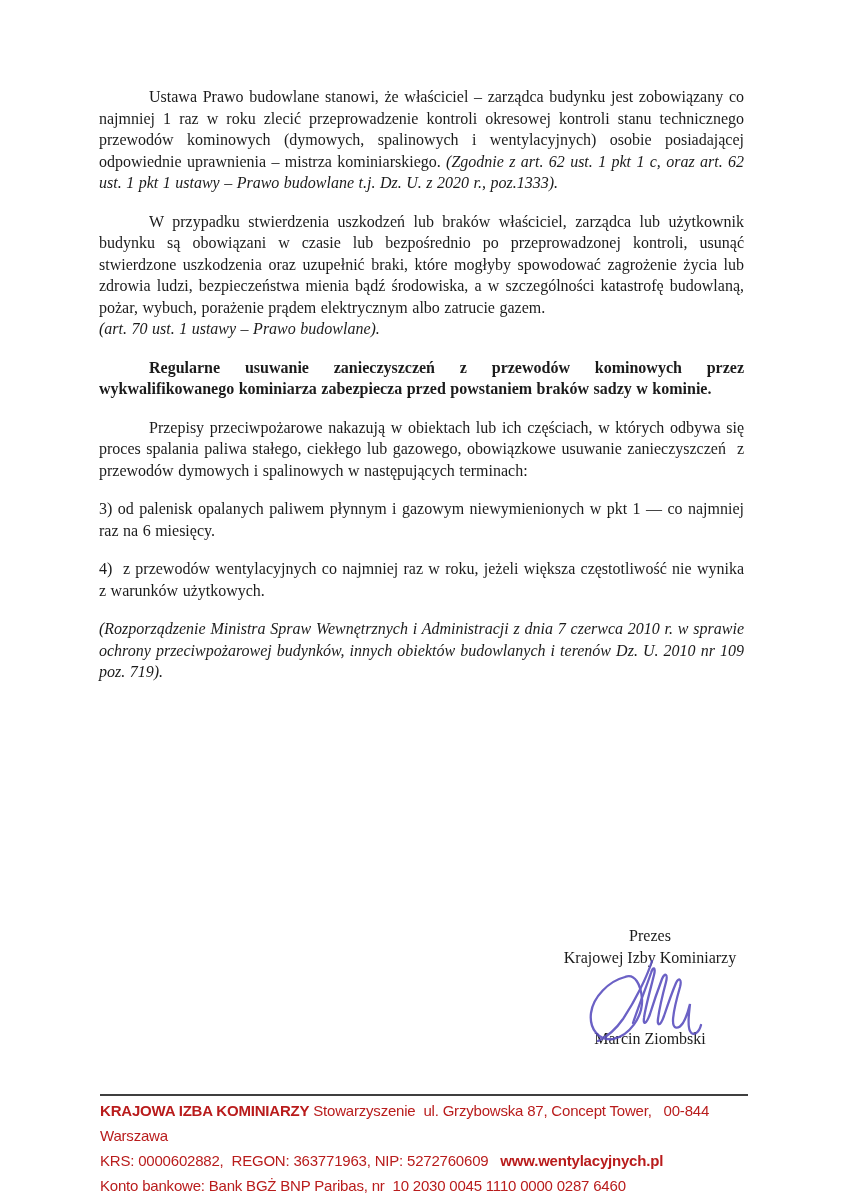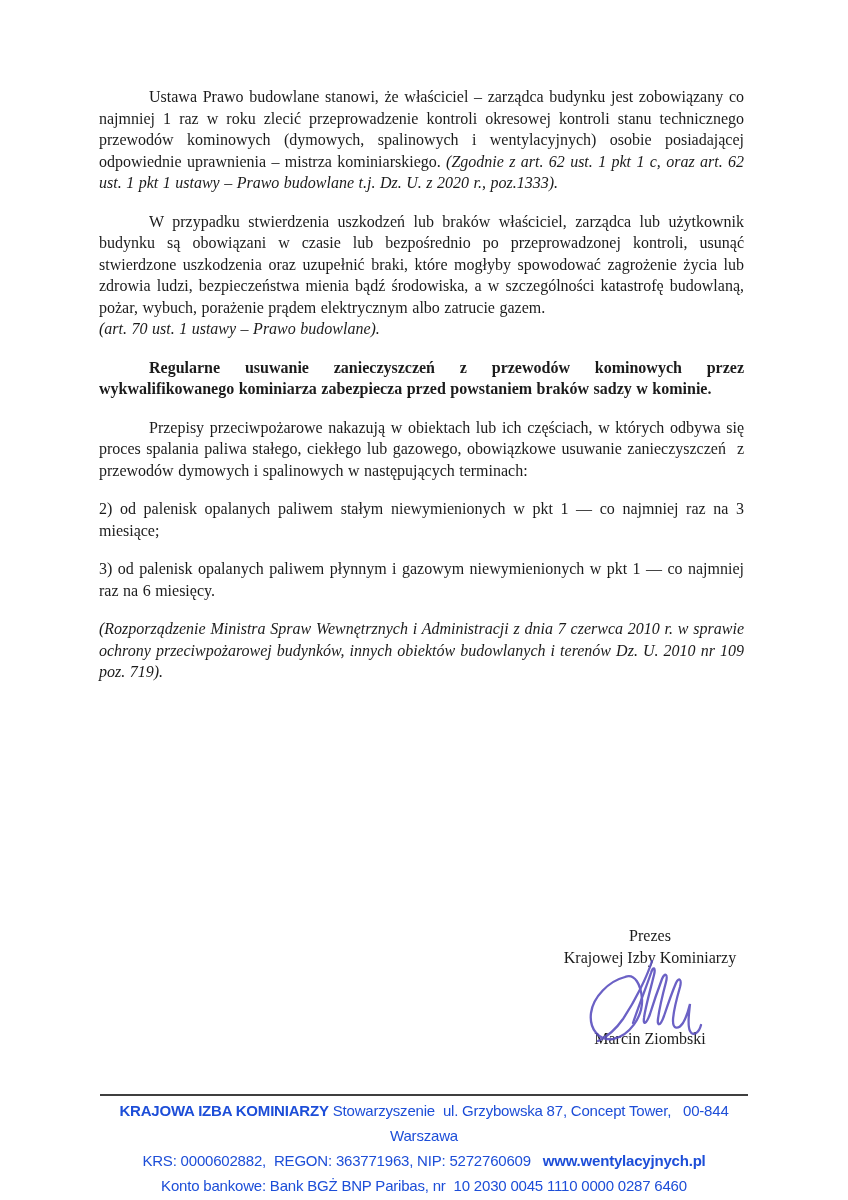--- a/index.html
+++ b/index.html
@@ -19,35 +19,35 @@
     position:absolute; left:505px; top:925px; width:290px; text-align:center;
     font-size:16px; line-height:21.5px;
   }
   .sig .name{margin-top:60px;}
   .sig .ink{position:absolute; left:80px; top:32px; width:135px; height:92px;}
   .footer{
     position:absolute; left:100px; top:1094px; width:648px;
     border-top:2px solid #3f3f3f; padding-top:2px;
     font-family:"Liberation Sans","DejaVu Sans",sans-serif;
     font-size:15px; line-height:25px; letter-spacing:-0.2px;
-    text-align:center; color:#1d4ed8;
+    text-align:left; color:#b91c1c;
   }
 </style>
 </head>
 <body>
 
 <div class="page">
 
   <div class="content">
     <p class="doc indent"><span>Ustawa Prawo budowlane stanowi, że właściciel – zarządca budynku jest zobowiązany co najmniej 1 raz w roku zlecić przeprowadzenie kontroli okresowej kontroli stanu technicznego przewodów kominowych (dymowych, spalinowych i wentylacyjnych) osobie posiadającej odpowiednie uprawnienia – mistrza kominiarskiego. </span><span class="it">(Zgodnie z art. 62 ust. 1 pkt 1 c, oraz art. 62 ust. 1 pkt 1 ustawy – Prawo budowlane t.j. Dz. U. z 2020 r., poz.1333).</span></p>
     <p class="doc indent"><span>W przypadku stwierdzenia uszkodzeń lub braków właściciel, zarządca lub użytkownik budynku są obowiązani w czasie lub bezpośrednio po przeprowadzonej kontroli, usunąć stwierdzone uszkodzenia oraz uzupełnić braki, które mogłyby spowodować zagrożenie życia lub zdrowia ludzi, bezpieczeństwa mienia bądź środowiska, a w szczególności katastrofę budowlaną, pożar, wybuch, porażenie prądem elektrycznym albo zatrucie gazem.</span><br><span class="it">(art. 70 ust. 1 ustawy – Prawo budowlane).</span></p>
     <p class="doc indent"><span class="bd">Regularne usuwanie zanieczyszczeń z przewodów kominowych przez wykwalifikowanego kominiarza zabezpiecza przed powstaniem braków sadzy w kominie.</span></p>
     <p class="doc indent"><span>Przepisy przeciwpożarowe nakazują w obiektach lub ich częściach, w których odbywa się proces spalania paliwa stałego, ciekłego lub gazowego, obowiązkowe usuwanie zanieczyszczeń &nbsp;z przewodów dymowych i spalinowych w następujących terminach:</span></p>
-    <p class="doc"><span>2) od palenisk opalanych paliwem stałym niewymienionych w pkt 1 — co najmniej raz na 3 miesiące;</span></p>
     <p class="doc"><span>3) od palenisk opalanych paliwem płynnym i gazowym niewymienionych w pkt 1 — co najmniej raz na 6 miesięcy.</span></p>
+    <p class="doc"><span>4) &nbsp;z przewodów wentylacyjnych co najmniej raz w roku, jeżeli większa częstotliwość nie wynika z warunków użytkowych.</span></p>
     <p class="doc"><span class="it">(Rozporządzenie Ministra Spraw Wewnętrznych i Administracji z dnia 7 czerwca 2010 r. w sprawie ochrony przeciwpożarowej budynków, innych obiektów budowlanych i terenów Dz. U. 2010 nr 109 poz. 719).</span></p>
   </div>
 
   <div class="sig">
     <div>Prezes</div>
     <div>Krajowej Izby Kominiarzy</div>
     <svg class="ink" viewBox="0 0 135 92" aria-hidden="true">
       <g fill="none" stroke="#5b50bf" stroke-width="2.3" stroke-linecap="round" opacity="0.9">
         <path d="M40,20 C24,24 8,40 6,56 C4,72 14,84 28,82 C44,79 58,60 57,42 C56,28 50,16 40,20"></path>
         <path d="M67,4 C62,20 50,44 38,62 C31,72 22,80 13,84"></path>

